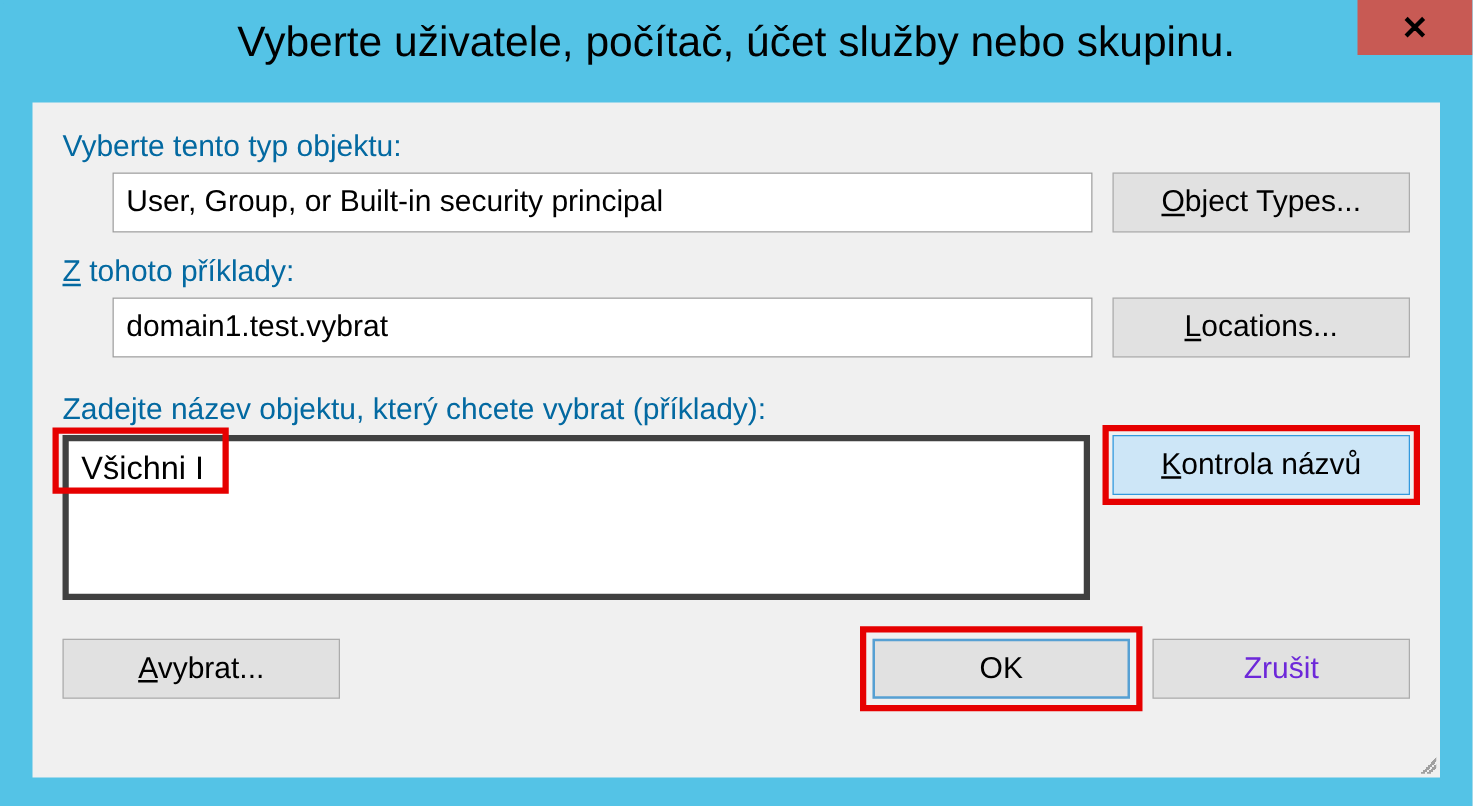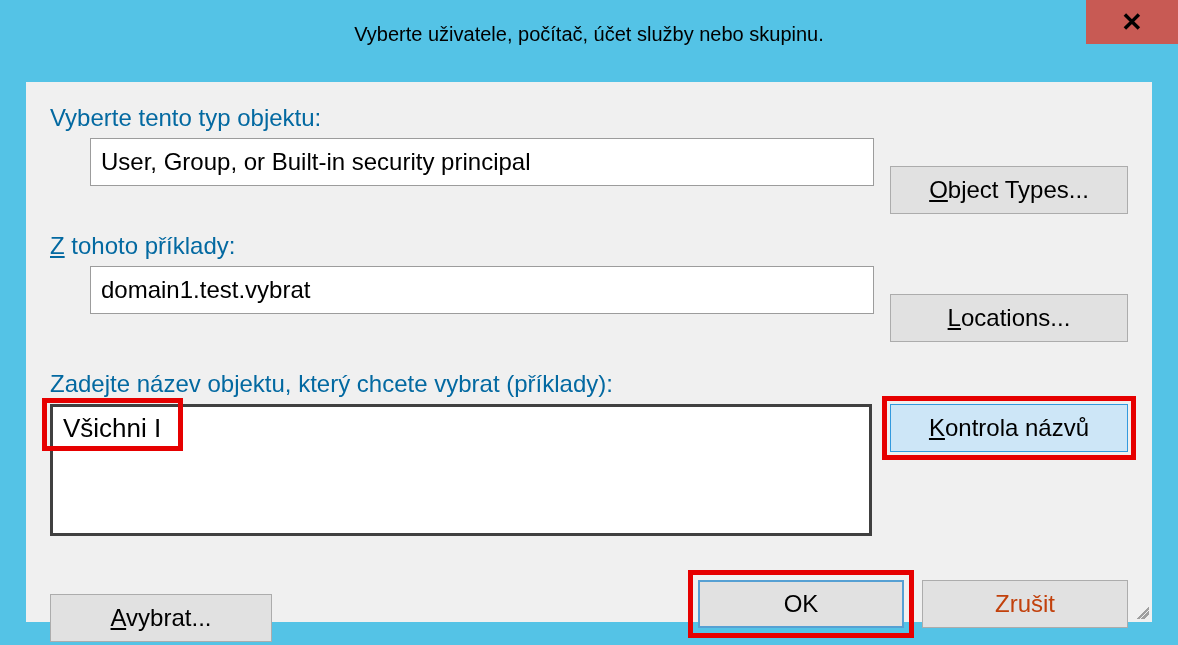--- a/index.html
+++ b/index.html
@@ -19,21 +19,21 @@
     }
     .titlebar {
       height: 62px;
       display: flex;
       align-items: center;
       justify-content: center;
       position: relative;
       background: #54c3e6;
     }
     .titlebar-text {
-      font-size: 20px;
+      font-size: 34px;
       color: #000;
       text-align: center;
       padding: 0 100px;
     }
     .close-btn {
       position: absolute;
       top: -3px;
       right: -3px;
       width: 92px;
       height: 44px;
@@ -85,40 +85,39 @@
       height: 48px;
       background: #e1e1e1;
       border: 1px solid #acacac;
       font-size: 24px;
       color: #000;
       display: flex;
       align-items: center;
       justify-content: center;
       cursor: pointer;
       padding: 0 8px;
-      margin-top: 28px;
     }
     .wbtn .accel { text-decoration: underline; }
     .obj-row { margin-bottom: 18px; }
     .loc-row { margin-bottom: 28px; }
     .name-area {
       display: flex;
       gap: 18px;
       align-items: flex-start;
       margin-bottom: 26px;
     }
     .textarea-wrap {
       flex: 1;
       position: relative;
     }
     .name-input {
       width: 100%;
       height: 132px;
       background: #fff;
-      border: 3px solid #404040;
+      border: 5px solid #404040;
       padding: 6px 10px;
       font-size: 26px;
       color: #000;
       resize: none;
       font-family: inherit;
     }
     .check-btn {
       width: 238px;
       height: 48px;
       background: #cde6f7;
@@ -161,21 +160,21 @@
       align-items: center;
       justify-content: center;
       cursor: pointer;
     }
     .cancel-btn {
       width: 206px;
       height: 48px;
       background: #e1e1e1;
       border: 1px solid #acacac;
       font-size: 24px;
-      color: #c2410c;
+      color: #6d28d9;
       display: flex;
       align-items: center;
       justify-content: center;
       cursor: pointer;
     }
     .adv-btn { width: 222px; }
     .grip {
       position: absolute;
       right: 3px;
       bottom: 3px;

